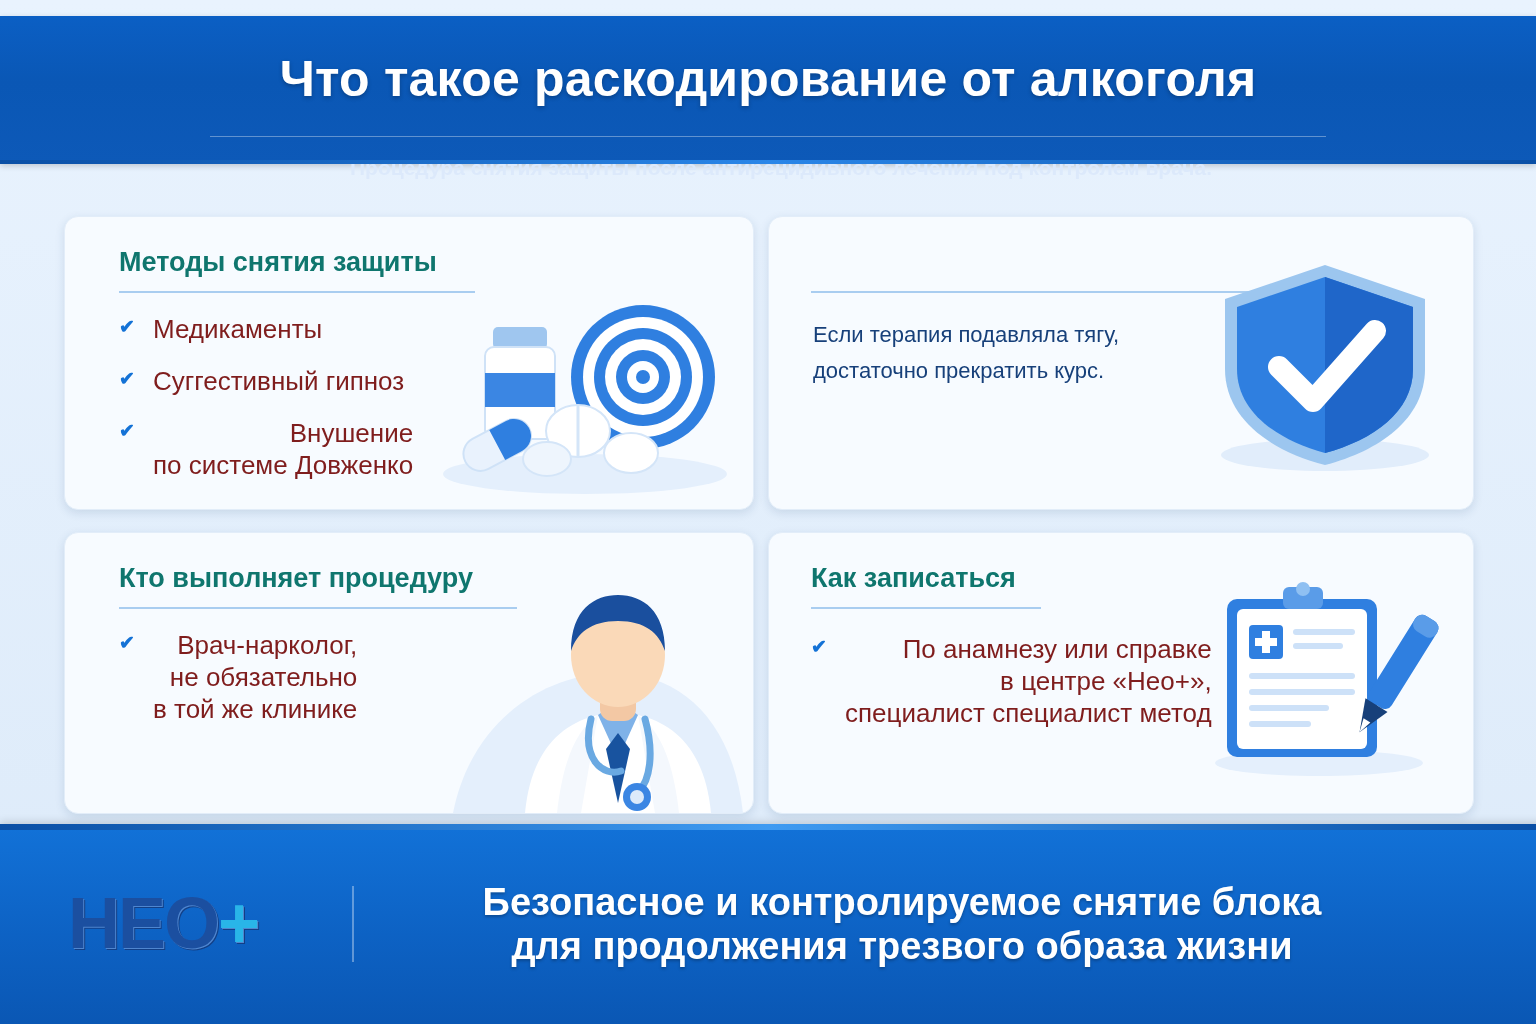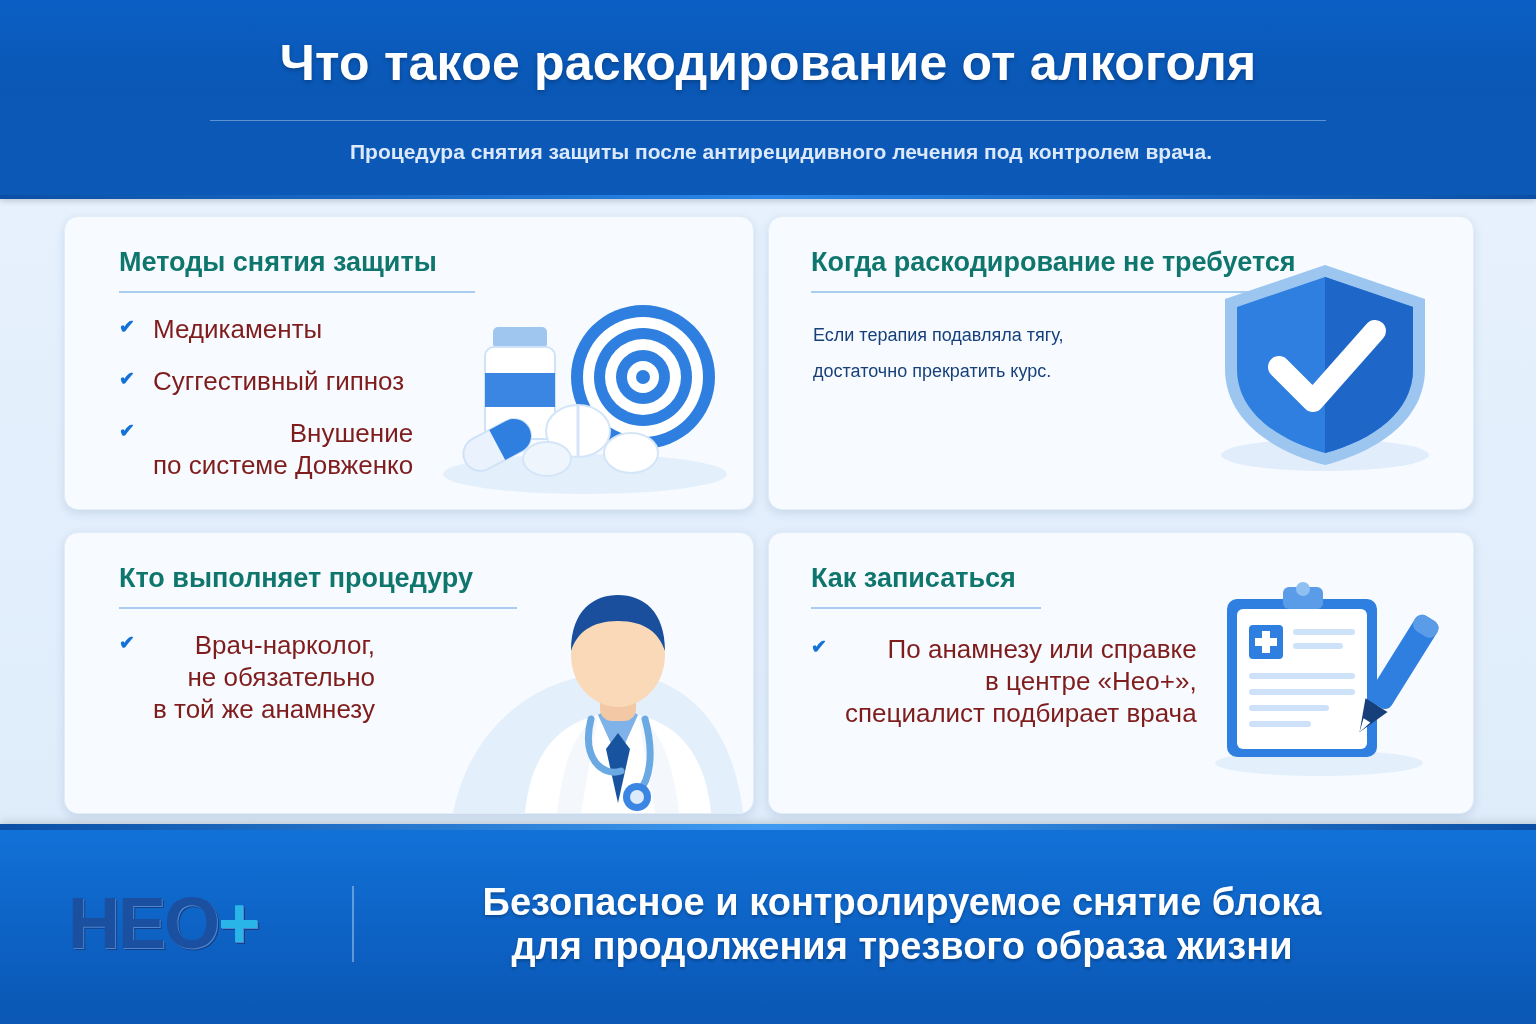--- a/index.html
+++ b/index.html
@@ -7,21 +7,21 @@
     width:1536px;height:1024px;
     font-family:"Liberation Sans", sans-serif;
     background:#eaf3fd;
     overflow:hidden;
     position:relative;
   }
   .poster{position:relative;width:1536px;height:1024px;overflow:hidden;background:linear-gradient(180deg,#e9f3fe 0%,#dceaf9 100%);}
 
   
   .header{
-    position:absolute;left:0;top:0;width:1536px;height:199px;
+    position:absolute;left:0;top:16px;width:1536px;height:148px;
     background:linear-gradient(180deg,#0b5fc4 0%,#0a57b5 45%,#0d59b8 100%);
     box-shadow:0 2px 6px rgba(0,0,0,.18);
   }
   .header:after{
     content:"";position:absolute;left:0;right:0;bottom:0;height:4px;
     background:linear-gradient(90deg,#0a4fa5,#2a86e8,#0a4fa5);
   }
   .header-title{
     position:absolute;left:0;top:34px;width:1536px;text-align:center;
     font-size:50px;font-weight:bold;color:#ffffff;letter-spacing:.2px;
@@ -69,21 +69,21 @@
   }
   .check{
     flex:0 0 auto;width:22px;margin-right:12px;margin-top:4px;
     color:#1472d6;font-size:19px;line-height:1;font-weight:bold;
   }
   .bullet-text{
     font-size:26px;color:#7f1d1d;line-height:32px;text-align:right;
   }
   .plain-text{
     position:absolute;left:44px;top:100px;width:420px;
-    font-size:18px;color:#17407a;line-height:36px;
+    font-size:22px;color:#17407a;line-height:36px;
   }
 
   
   .art{position:absolute;}
   .art.a1{right:18px;bottom:10px;width:300px;height:230px;}
   .art.a2{right:26px;top:40px;width:250px;height:220px;}
   .art.a3{right:10px;bottom:0;width:290px;height:250px;}
   .art.a4{right:24px;top:44px;width:250px;height:200px;}
 
   
@@ -169,21 +169,20 @@
 
         <ellipse cx="143" cy="162" rx="32" ry="26" fill="#ffffff" stroke="#d4e5f8" stroke-width="2"></ellipse>
         <line x1="143" y1="137" x2="143" y2="187" stroke="#d4e5f8" stroke-width="3"></line>
         <ellipse cx="196" cy="184" rx="27" ry="20" fill="#ffffff" stroke="#d4e5f8" stroke-width="2"></ellipse>
         <ellipse cx="112" cy="190" rx="24" ry="17" fill="#eef5fd" stroke="#d4e5f8" stroke-width="2"></ellipse>
       </svg>
     </div>
   </div>
 
   <div class="card c2">
-    <div class="card-title">Когда раскодирование не требуется</div>
     <div class="title-underline"></div>
     <div class="plain-text">
       <span>Если терапия подавляла тягу,</span><br>
       <span>достаточно прекратить курс.</span>
     </div>
     <div class="art a2">
       <svg width="250" height="220" viewBox="0 0 250 220" xmlns="http://www.w3.org/2000/svg">
         <ellipse cx="128" cy="198" rx="104" ry="16" fill="#e1edfb"></ellipse>
         <path d="M128 8 L228 42 V112 C228 162 182 194 128 208 C74 194 28 162 28 112 V42 Z" fill="#9cc6ef"></path>
         <path d="M128 20 L216 50 V112 C216 155 176 183 128 196 C80 183 40 155 40 112 V50 Z" fill="#2f7fe0"></path>
@@ -195,21 +194,21 @@
 
   <div class="card c3">
     <div class="card-title">Кто выполняет процедуру</div>
     <div class="title-underline"></div>
     <div class="bullets">
       <div class="bullet">
         <span class="check">✔</span>
         <span class="bullet-text">
           <span>Врач-нарколог,</span><br>
           <span>не обязательно</span><br>
-          <span>в той же анамнезу</span>
+          <span>в той же клинике</span>
         </span>
       </div>
     </div>
     <div class="art a3">
       <svg width="290" height="250" viewBox="0 0 290 250" xmlns="http://www.w3.org/2000/svg">
         <path d="M0 250 C20 150 100 110 160 110 C230 110 280 160 290 250 Z" fill="#e4effc"></path>
 
         <path d="M72 250 C78 186 110 160 145 152 L185 152 C220 160 252 186 258 250 Z" fill="#ffffff"></path>
 
         <path d="M145 152 L165 196 L185 152 L175 145 L155 145 Z" fill="#7fb2e8"></path>
@@ -235,21 +234,21 @@
 
   <div class="card c4">
     <div class="card-title">Как записаться</div>
     <div class="title-underline"></div>
     <div class="bullets">
       <div class="bullet">
         <span class="check">✔</span>
         <span class="bullet-text">
           <span>По анамнезу или справке</span><br>
           <span>в центре «Нео+»,</span><br>
-          <span>специалист подбирает врача</span>
+          <span>специалист специалист метод</span>
         </span>
       </div>
     </div>
     <div class="art a4">
       <svg width="250" height="200" viewBox="0 0 250 200" xmlns="http://www.w3.org/2000/svg">
         <ellipse cx="120" cy="186" rx="104" ry="13" fill="#e4effc"></ellipse>
 
         <rect x="28" y="22" width="150" height="158" rx="10" fill="#2f7fe0"></rect>
 
         <rect x="38" y="32" width="130" height="140" rx="6" fill="#ffffff"></rect>

